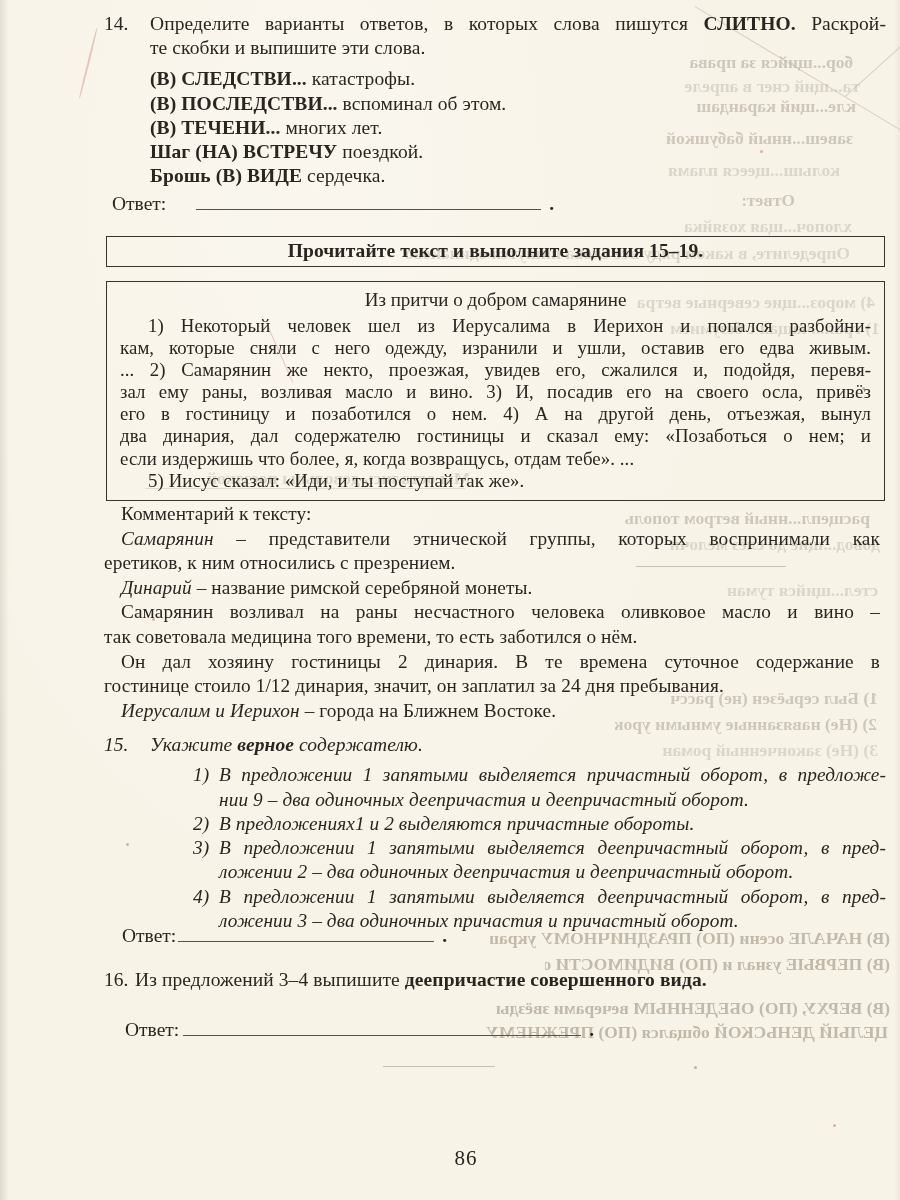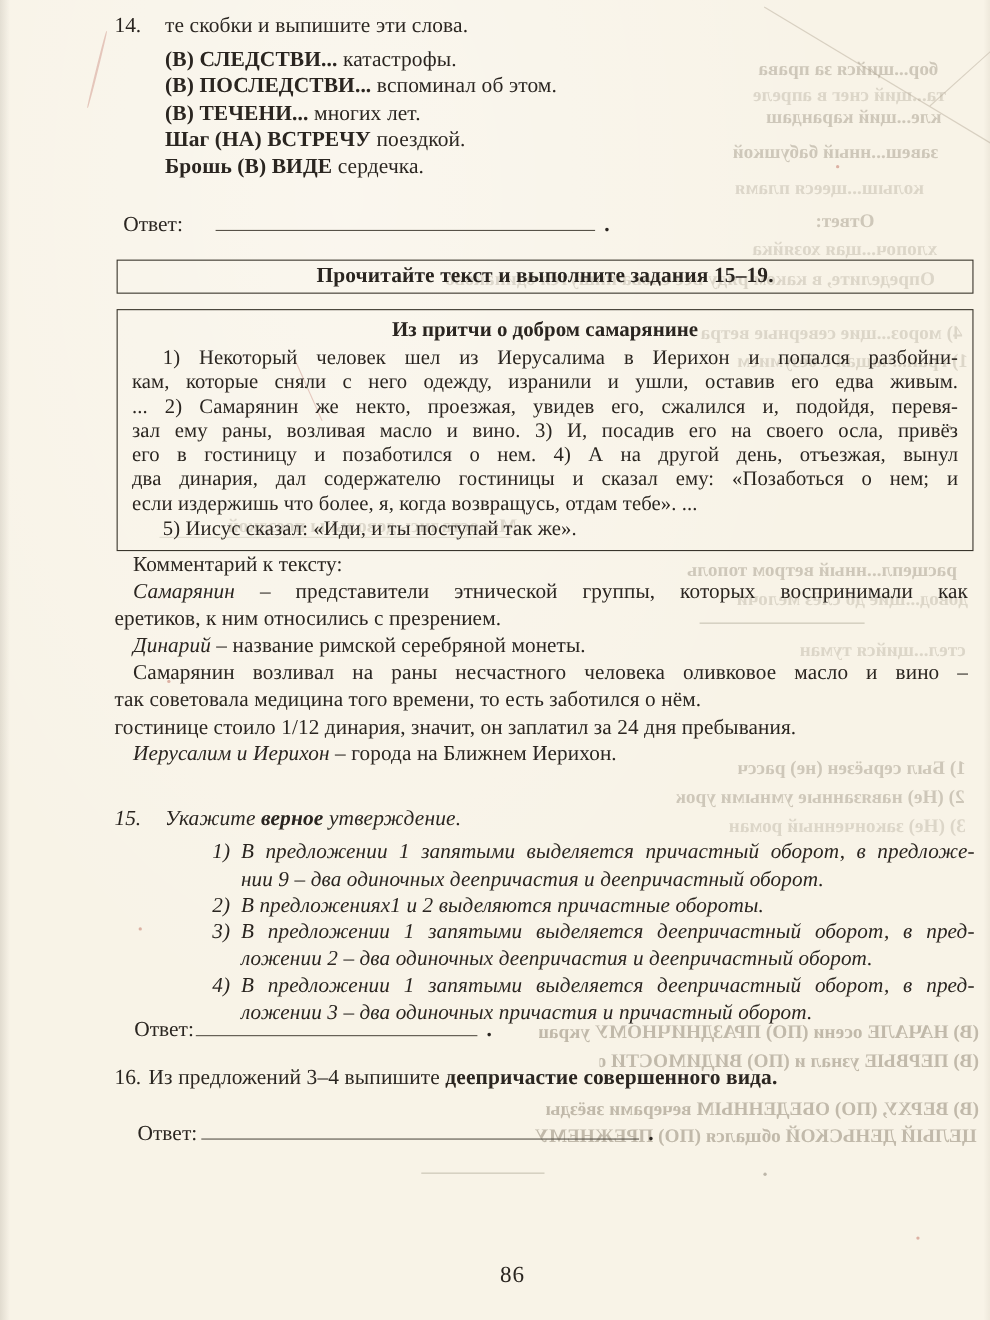--- a/index.html
+++ b/index.html
@@ -44,21 +44,21 @@
     position:absolute;top:236px;left:106px;width:779px;height:31px;
     border:1.7px solid #39352c;box-sizing:border-box;
     display:flex;align-items:center;justify-content:center;
   }
   .rulebox .line{font-weight:bold;}
   .textbox{
     position:absolute;top:281px;left:106px;width:779px;
     border:1.7px solid #39352c;box-sizing:border-box;
     padding:6px 13px 8px 13px;
   }
-  .boxtitle{font-size:19px;line-height:23px;text-align:center;font-weight:bold;margin-bottom:4px;}
+  .boxtitle{font-size:19px;line-height:23px;text-align:center;font-weight:normal;margin-bottom:4px;}
   .pline{font-size:18.8px;line-height:22.1px;letter-spacing:.1px;}
   .textbox .ind{text-indent:28px;}
 
   
   .comment{position:absolute;top:502px;left:104px;width:776px;}
   .comment .line{font-size:19.3px;line-height:24.6px;}
   .comment .ind{text-indent:17px;}
 
   
   .numlist{margin-top:6px;padding-left:43px;}
@@ -124,20 +124,21 @@
   <div class="speck sp-p" style="top:1124px;left:833px"></div>
   <div class="speck sp-g" style="top:1066px;left:694px"></div>
   <div class="speck sp-p" style="top:843px;left:126px"></div>
   <div class="speck sp-g" style="top:387px;left:862px"></div>
   <div class="speck sp-p" style="top:618px;left:152px"></div>
   <div class="speck sp-p" style="top:150px;left:760px"></div>
 
   <section class="task t14">
     <div class="tnum">14.</div>
     <div class="tbody">
+      <div class="line just"><span>Определите варианты ответов, в которых слова пишутся </span><span class="b">СЛИТНО.</span><span> Раскрой-</span></div>
       <div class="line"><span>те скобки и выпишите эти слова.</span></div>
       <div class="itemgroup">
         <div class="line"><span class="b">(В) СЛЕДСТВИ...</span><span> катастрофы.</span></div>
         <div class="line"><span class="b">(В) ПОСЛЕДСТВИ...</span><span> вспоминал об этом.</span></div>
         <div class="line"><span class="b">(В) ТЕЧЕНИ...</span><span> многих лет.</span></div>
         <div class="line"><span class="b">Шаг (НА) ВСТРЕЧУ</span><span> поездкой.</span></div>
         <div class="line"><span class="b">Брошь (В) ВИДЕ</span><span> сердечка.</span></div>
       </div>
     </div>
   </section>
@@ -164,28 +165,29 @@
     <div class="pline ind">5) Иисус сказал: «Иди, и ты поступай так же».</div>
   </div>
 
   <section class="comment">
     <div class="line ind">Комментарий к тексту:</div>
     <div class="line ind just"><span class="i">Самарянин</span><span> – представители этнической группы, которых воспринимали как</span></div>
     <div class="line"><span>еретиков, к ним относились с презрением.</span></div>
     <div class="line ind"><span class="i">Динарий</span><span> – название римской серебряной монеты.</span></div>
     <div class="line ind just"><span>Самарянин возливал на раны несчастного человека оливковое масло и вино –</span></div>
     <div class="line"><span>так советовала медицина того времени, то есть заботился о нём.</span></div>
+    <div class="line ind just"><span>Он дал хозяину гостиницы 2 динария. В те времена суточное содержание в</span></div>
     <div class="line"><span>гостинице стоило 1/12 динария, значит, он заплатил за 24 дня пребывания.</span></div>
-    <div class="line ind"><span class="i">Иерусалим и Иерихон</span><span> – города на Ближнем Иерихон.</span></div>
+    <div class="line ind"><span class="i">Иерусалим и Иерихон</span><span> – города на Ближнем Востоке.</span></div>
   </section>
 
   <section class="task t15">
     <div class="tnum">15.</div>
     <div class="tbody">
-      <div class="line"><span>Укажите </span><span class="b">верное</span><span> утверждение.</span></div>
+      <div class="line"><span>Укажите </span><span class="b">верное</span><span> содержателю.</span></div>
       <div class="numlist">
         <div class="nitem">
           <span class="nnum">1)</span>
           <span class="ntext">
             <span class="nline njust">В предложении 1 запятыми выделяется причастный оборот, в предложе-</span>
             <span class="nline">нии 9 – два одиночных деепричастия и деепричастный оборот.</span>
           </span>
         </div>
         <div class="nitem">
           <span class="nnum">2)</span>

